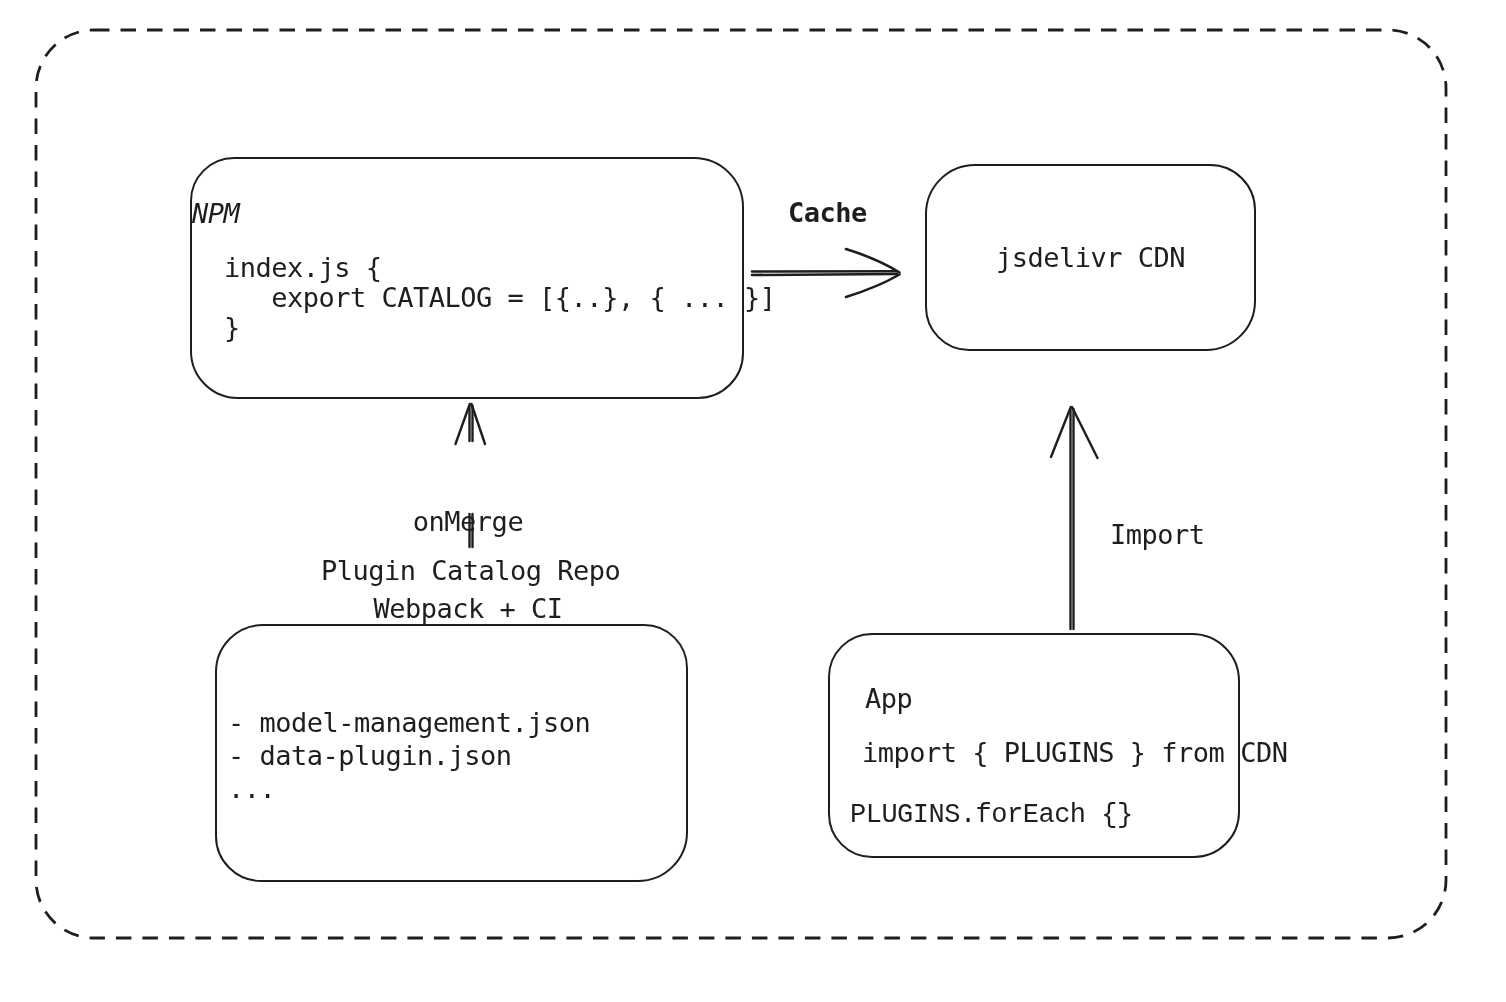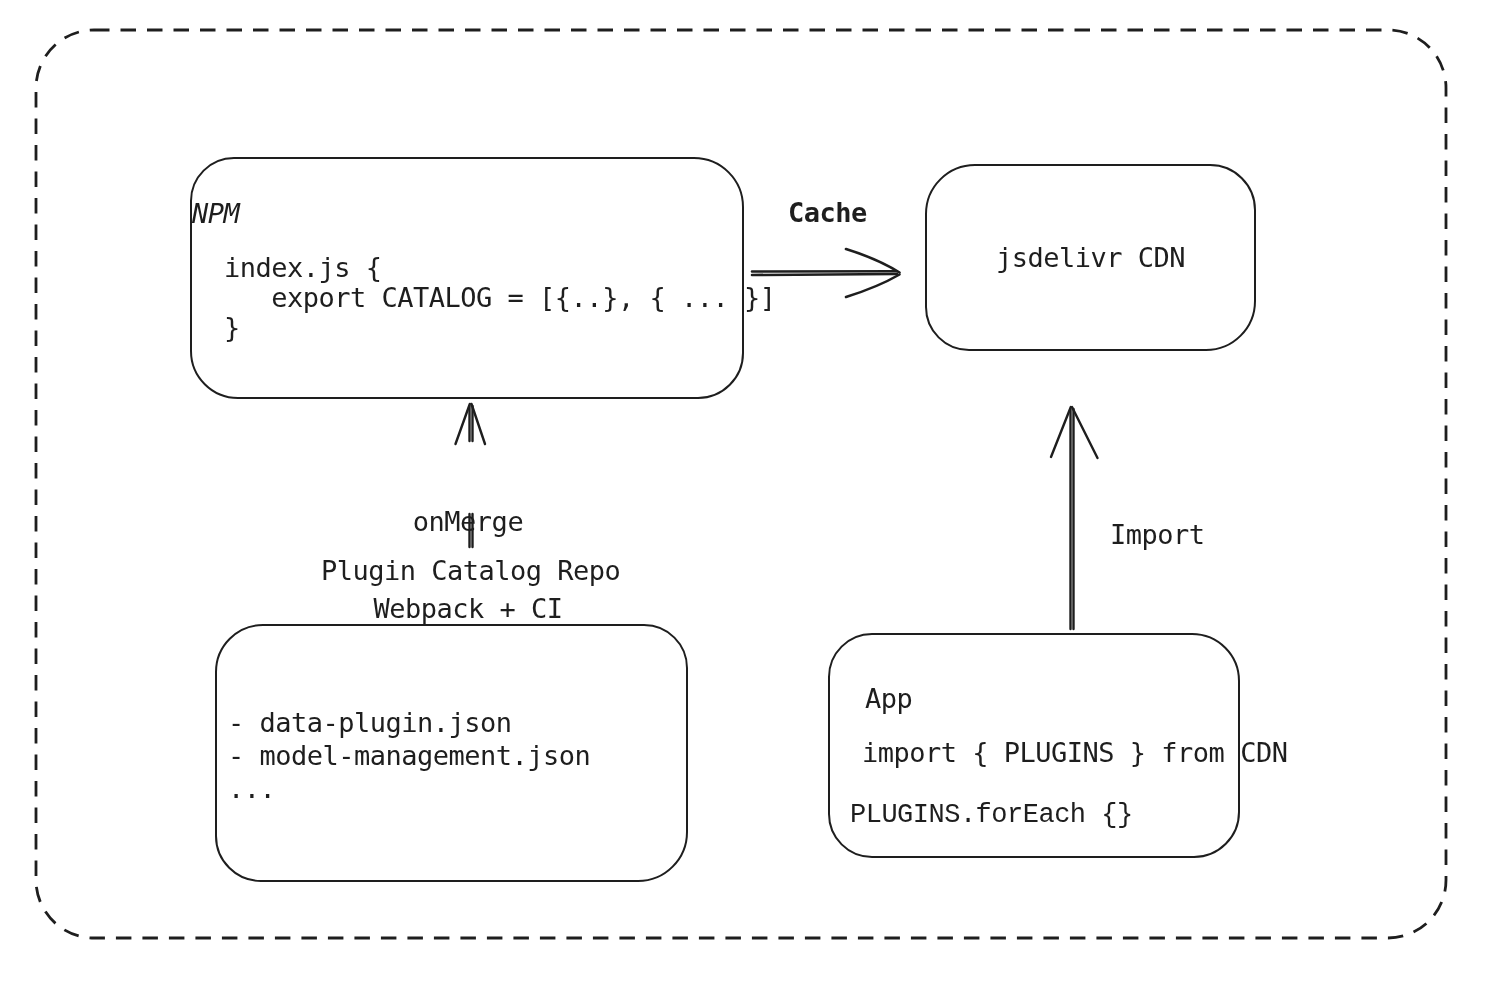--- a/index.html
+++ b/index.html
@@ -158,22 +158,22 @@
 
   <div class="txt label-webpack">
     <div>onMerge</div>
     <div>Webpack + CI</div>
   </div>
 
   <div class="txt label-repo">Plugin Catalog Repo</div>
 
   <div class="node node-repo">
     <div class="file-list">
+      <div class="txt-line">- model-management.json</div>
       <div class="txt-line">- data-plugin.json</div>
-      <div class="txt-line">- model-management.json</div>
       <div class="txt-line">...</div>
     </div>
   </div>
 
   <div class="txt label-import">Import</div>
 
   <div class="node node-app">
     <div class="txt-line app-title">App</div>
     <div class="txt-line app-line-1">import { PLUGINS } from CDN</div>
     <div class="txt-line app-line-2">PLUGINS.forEach {}</div>

